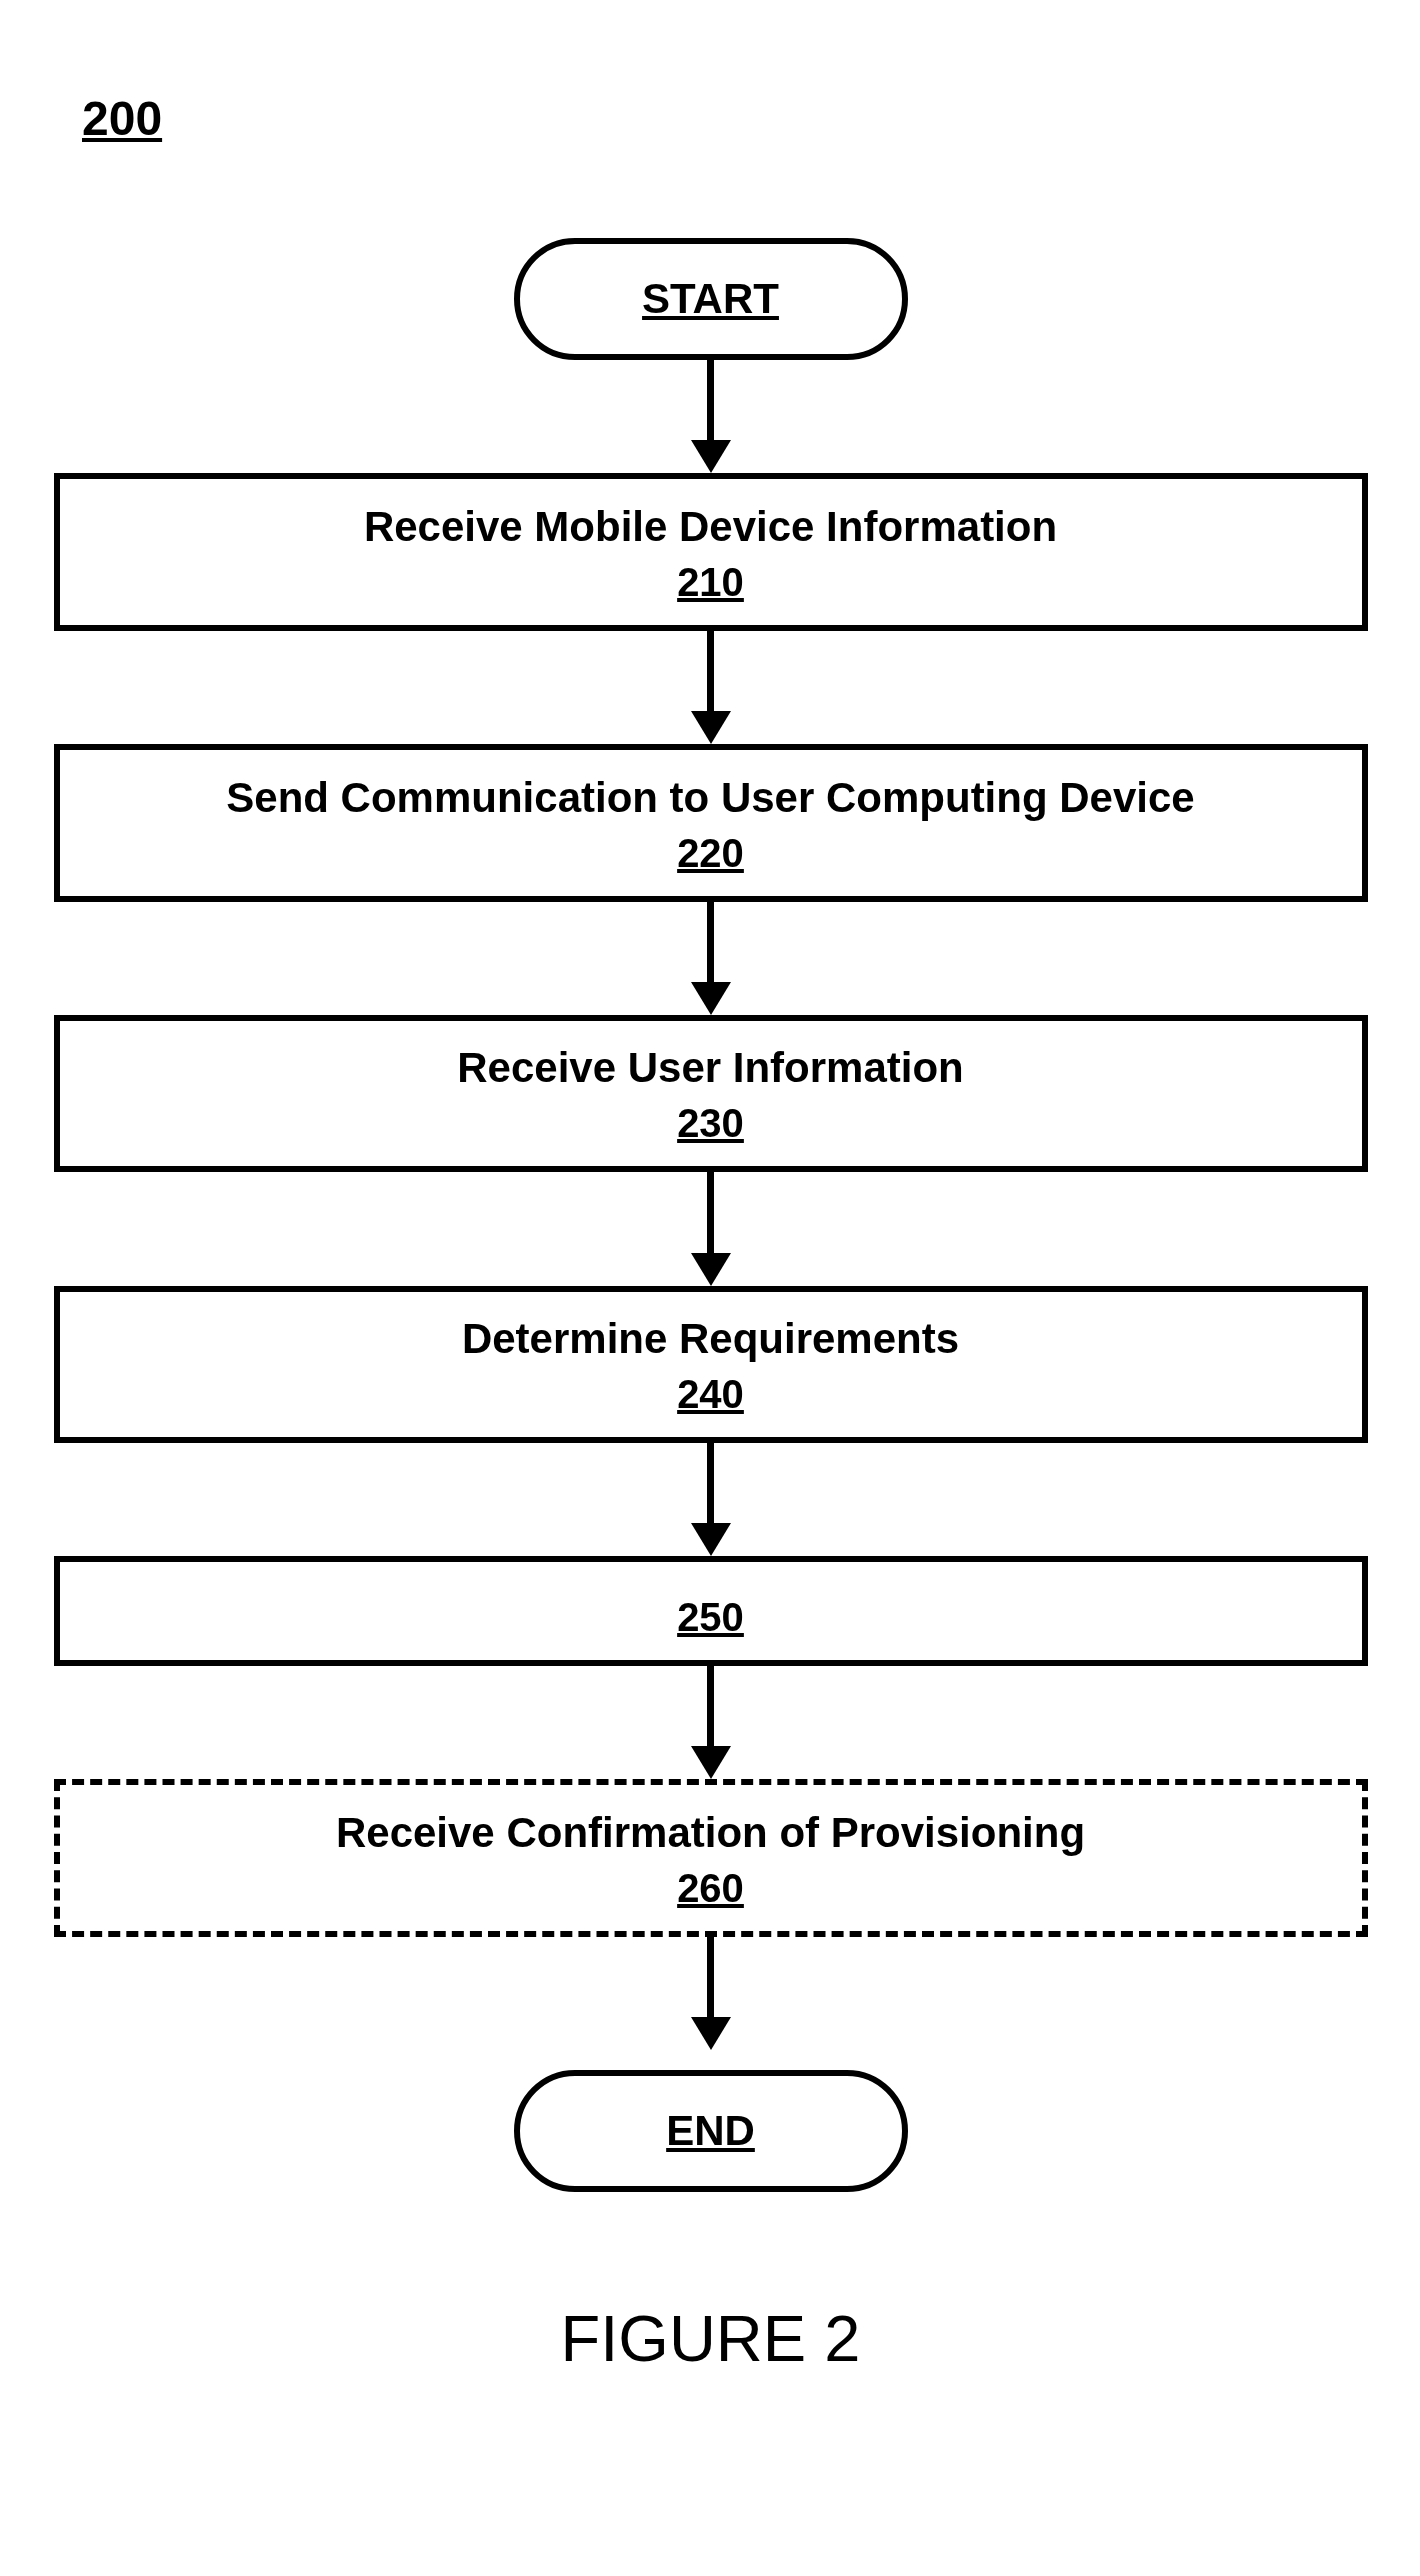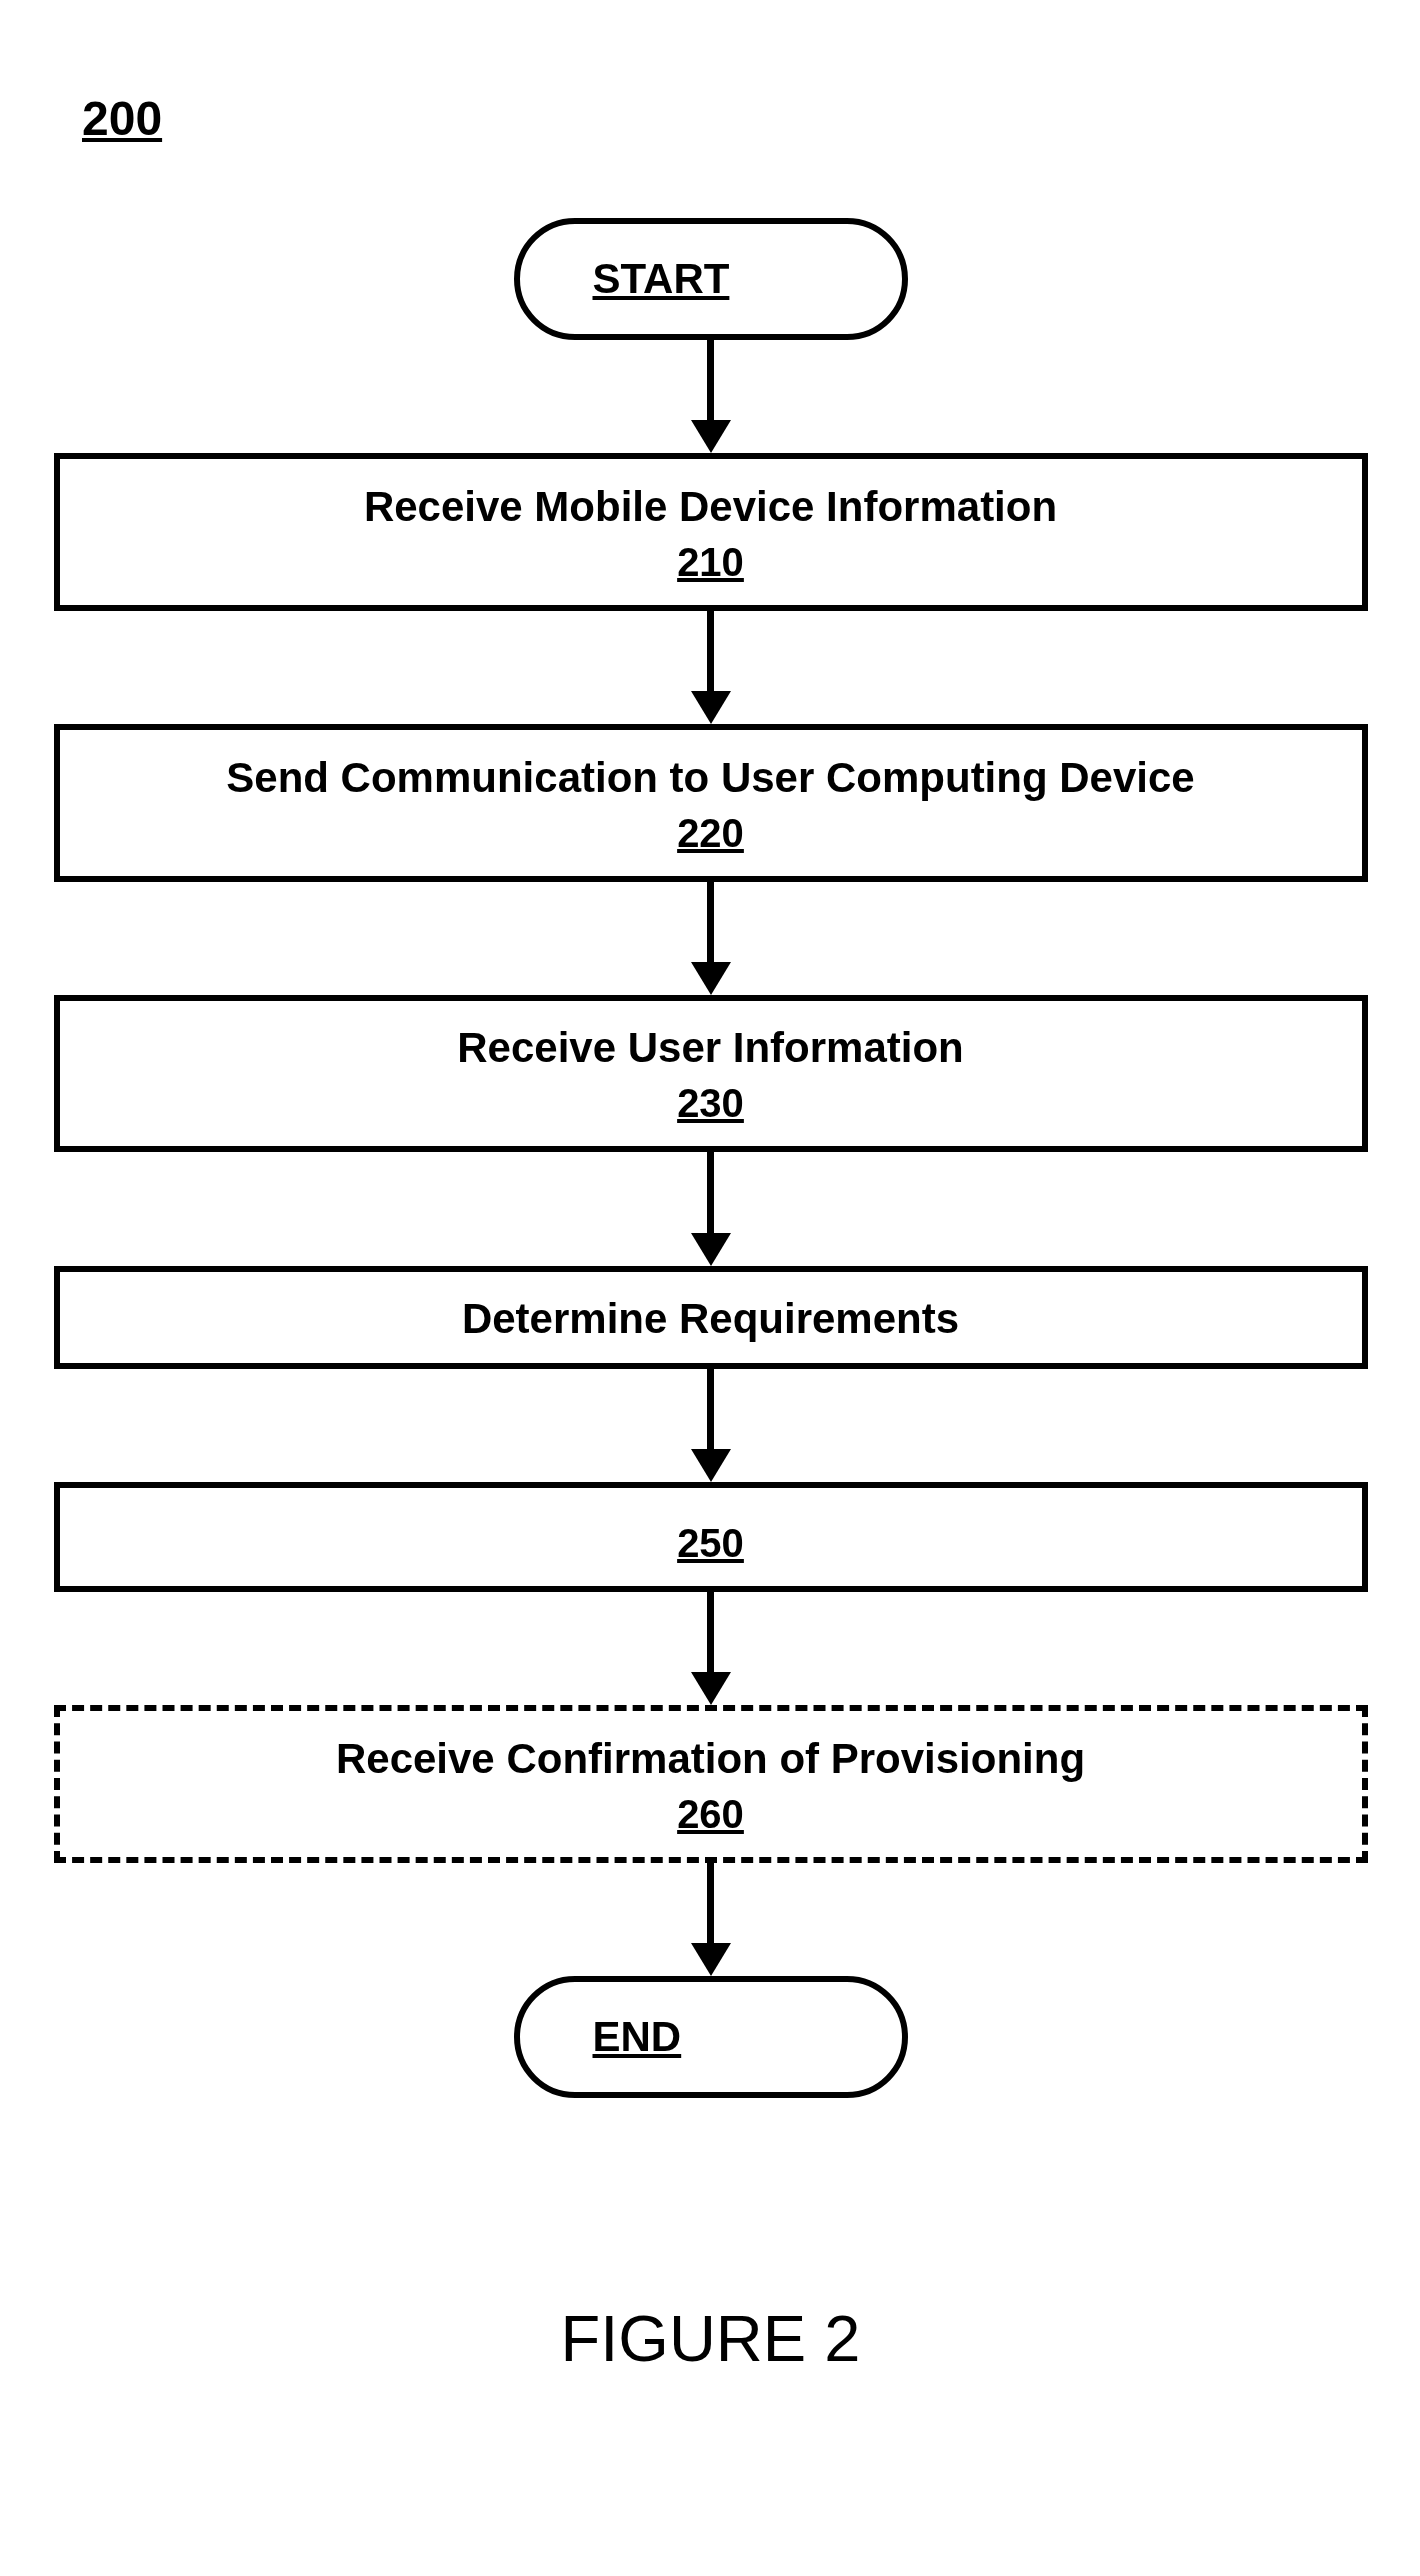--- a/index.html
+++ b/index.html
@@ -30,20 +30,22 @@
     width: 1144px;
     display: flex;
     flex-direction: column;
     align-items: center;
   }
   .terminator {
     border: 6.4px solid #000;
     border-radius: 91px;
     padding: 31px 73px;
     min-width: 236px;
+    text-align: center;
+    margin-top: 20px;
   }
   .terminator .lbl {
     font-size: 42px;
     font-weight: 700;
     text-decoration: underline;
   }
   .step {
     border: 6.4px solid #000;
     width: 1314px;
     box-sizing: border-box;
@@ -128,20 +130,21 @@
         <div class="step">
           <div class="title">Receive User Information</div>
           <div class="num">230</div>
         </div>
         <div class="arrow">
           <div class="shaft" style="height: 82px;"></div>
           <div class="head"></div>
         </div>
         <div class="step">
           <div class="title">Determine Requirements</div>
+          <div class="num">240</div>
         </div>
         <div class="arrow">
           <div class="shaft" style="height: 82px;"></div>
           <div class="head"></div>
         </div>
         <div class="step">
           <div class="num">250</div>
         </div>
         <div class="arrow">
           <div class="shaft" style="height: 82px;"></div>

